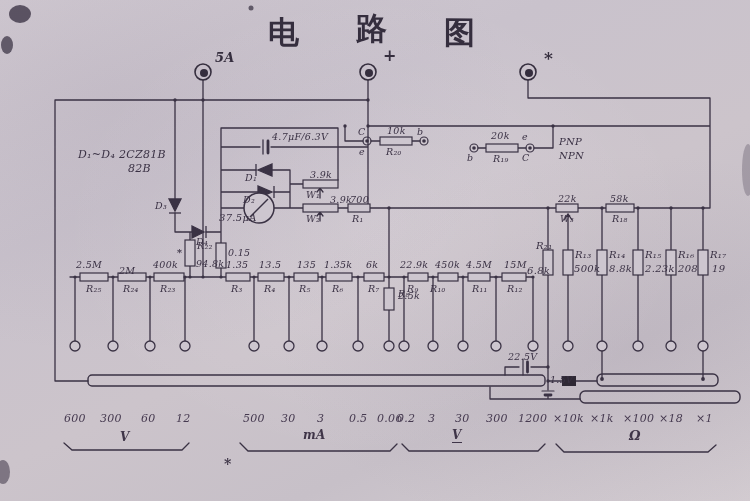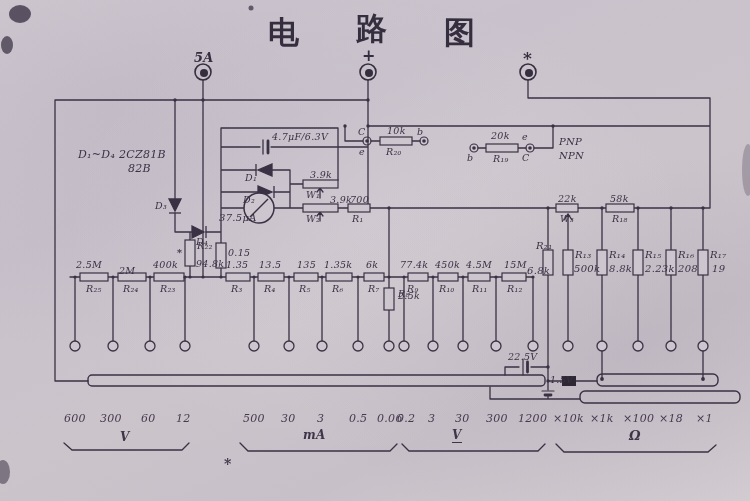--- a/index.html
+++ b/index.html
@@ -8,21 +8,21 @@
     font-family:"DejaVu Serif",serif;}
   #texture{position:absolute;inset:0;pointer-events:none;
     background-image:radial-gradient(ellipse at 15% 20%, rgba(110,95,120,.10), transparent 45%),
       radial-gradient(ellipse at 85% 70%, rgba(115,100,125,.10), transparent 40%),
       radial-gradient(ellipse at 50% 45%, rgba(255,250,255,.14), transparent 60%);}
   svg{position:absolute;left:0;top:0;}
   .lbl{position:absolute;font:italic 9.5px "DejaVu Serif",serif;color:#3a3144;white-space:nowrap;letter-spacing:.3px;}
   .sm{font-size:10px;}
   .num{font-size:11px;color:#463a50;}
   .grp{font-size:12px;font-weight:bold;color:#3f3548;}
-  .term{font-size:13px;font-weight:bold;font-style:italic;color:#352e3e;}
+  .term{font-size:13px;font-weight:bold;font-style:italic;color:#352e3e;margin-left:21px;}
   .title-ch{position:absolute;font:bold 31px "DejaVu Serif",serif;color:#352e3e;}
   .note{position:absolute;font:12.5px "DejaVu Serif",serif;color:#3f3648;letter-spacing:1.5px;white-space:nowrap;}
   .mid{font-size:10px;}
   .ul{border-bottom:1.4px solid #3f3548;padding-bottom:0px;}
 </style>
 </head>
 <body>
 
 <div id="page">
   <div id="texture"></div>
@@ -286,35 +286,35 @@
   <span class="lbl sm" style="left:712px;top:263px">19</span>
 
   <span class="lbl" style="left:76px;top:259px">2.5M</span>
   <span class="lbl" style="left:119px;top:265px">2M</span>
   <span class="lbl" style="left:153px;top:259px">400k</span>
   <span class="lbl" style="left:226px;top:259px">1.35</span>
   <span class="lbl" style="left:259px;top:259px">13.5</span>
   <span class="lbl" style="left:297px;top:259px">135</span>
   <span class="lbl" style="left:324px;top:259px">1.35k</span>
   <span class="lbl" style="left:366px;top:259px">6k</span>
-  <span class="lbl" style="left:400px;top:259px">77.4k</span>
+  <span class="lbl" style="left:400px;top:259px">22.9k</span>
   <span class="lbl" style="left:435px;top:259px">450k</span>
   <span class="lbl" style="left:466px;top:259px">4.5M</span>
   <span class="lbl" style="left:504px;top:259px">15M</span>
 
   <span class="lbl" style="left:86px;top:283px">R₂₅</span>
   <span class="lbl" style="left:123px;top:283px">R₂₄</span>
   <span class="lbl" style="left:160px;top:283px">R₂₃</span>
   <span class="lbl" style="left:231px;top:283px">R₃</span>
   <span class="lbl" style="left:264px;top:283px">R₄</span>
   <span class="lbl" style="left:299px;top:283px">R₅</span>
   <span class="lbl" style="left:332px;top:283px">R₆</span>
   <span class="lbl" style="left:368px;top:283px">R₇</span>
   <span class="lbl" style="left:407px;top:283px">R₉</span>
-  <span class="lbl" style="left:439px;top:283px">R₁₀</span>
+  <span class="lbl" style="left:430px;top:283px">R₁₀</span>
   <span class="lbl" style="left:472px;top:283px">R₁₁</span>
   <span class="lbl" style="left:507px;top:283px">R₁₂</span>
 
   <span class="lbl" style="left:398px;top:288px">R₈</span>
   <span class="lbl" style="left:398px;top:290px">2.5k</span>
 
   <span class="lbl" style="left:508px;top:351px">22.5V</span>
   <span class="lbl" style="left:550px;top:374px">1.5V</span>
 
   <span class="lbl num" style="left:64px;top:412px">600</span>

